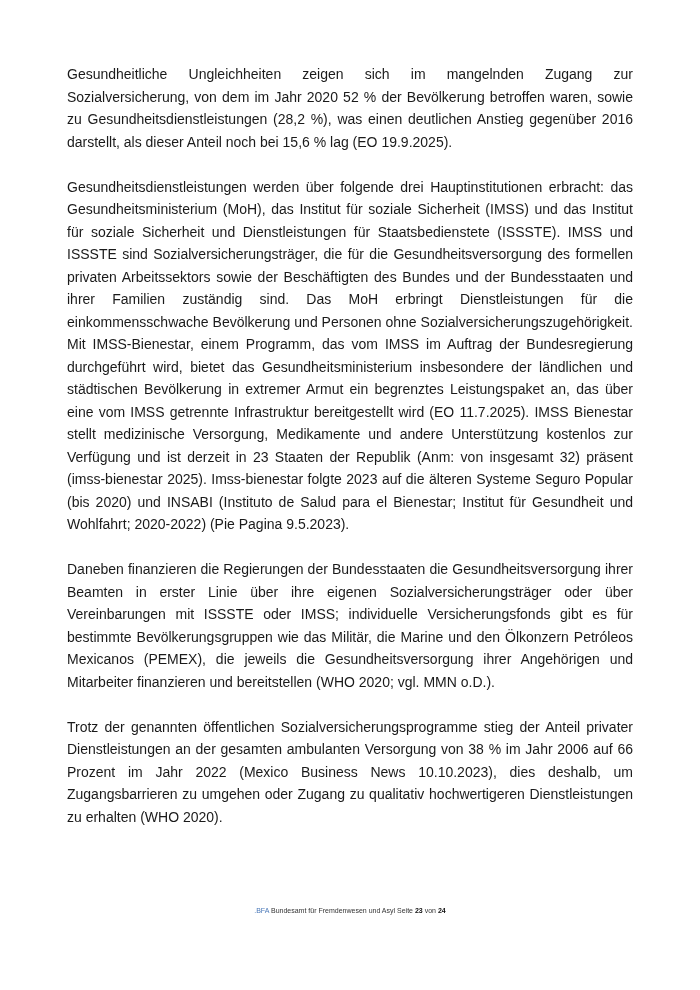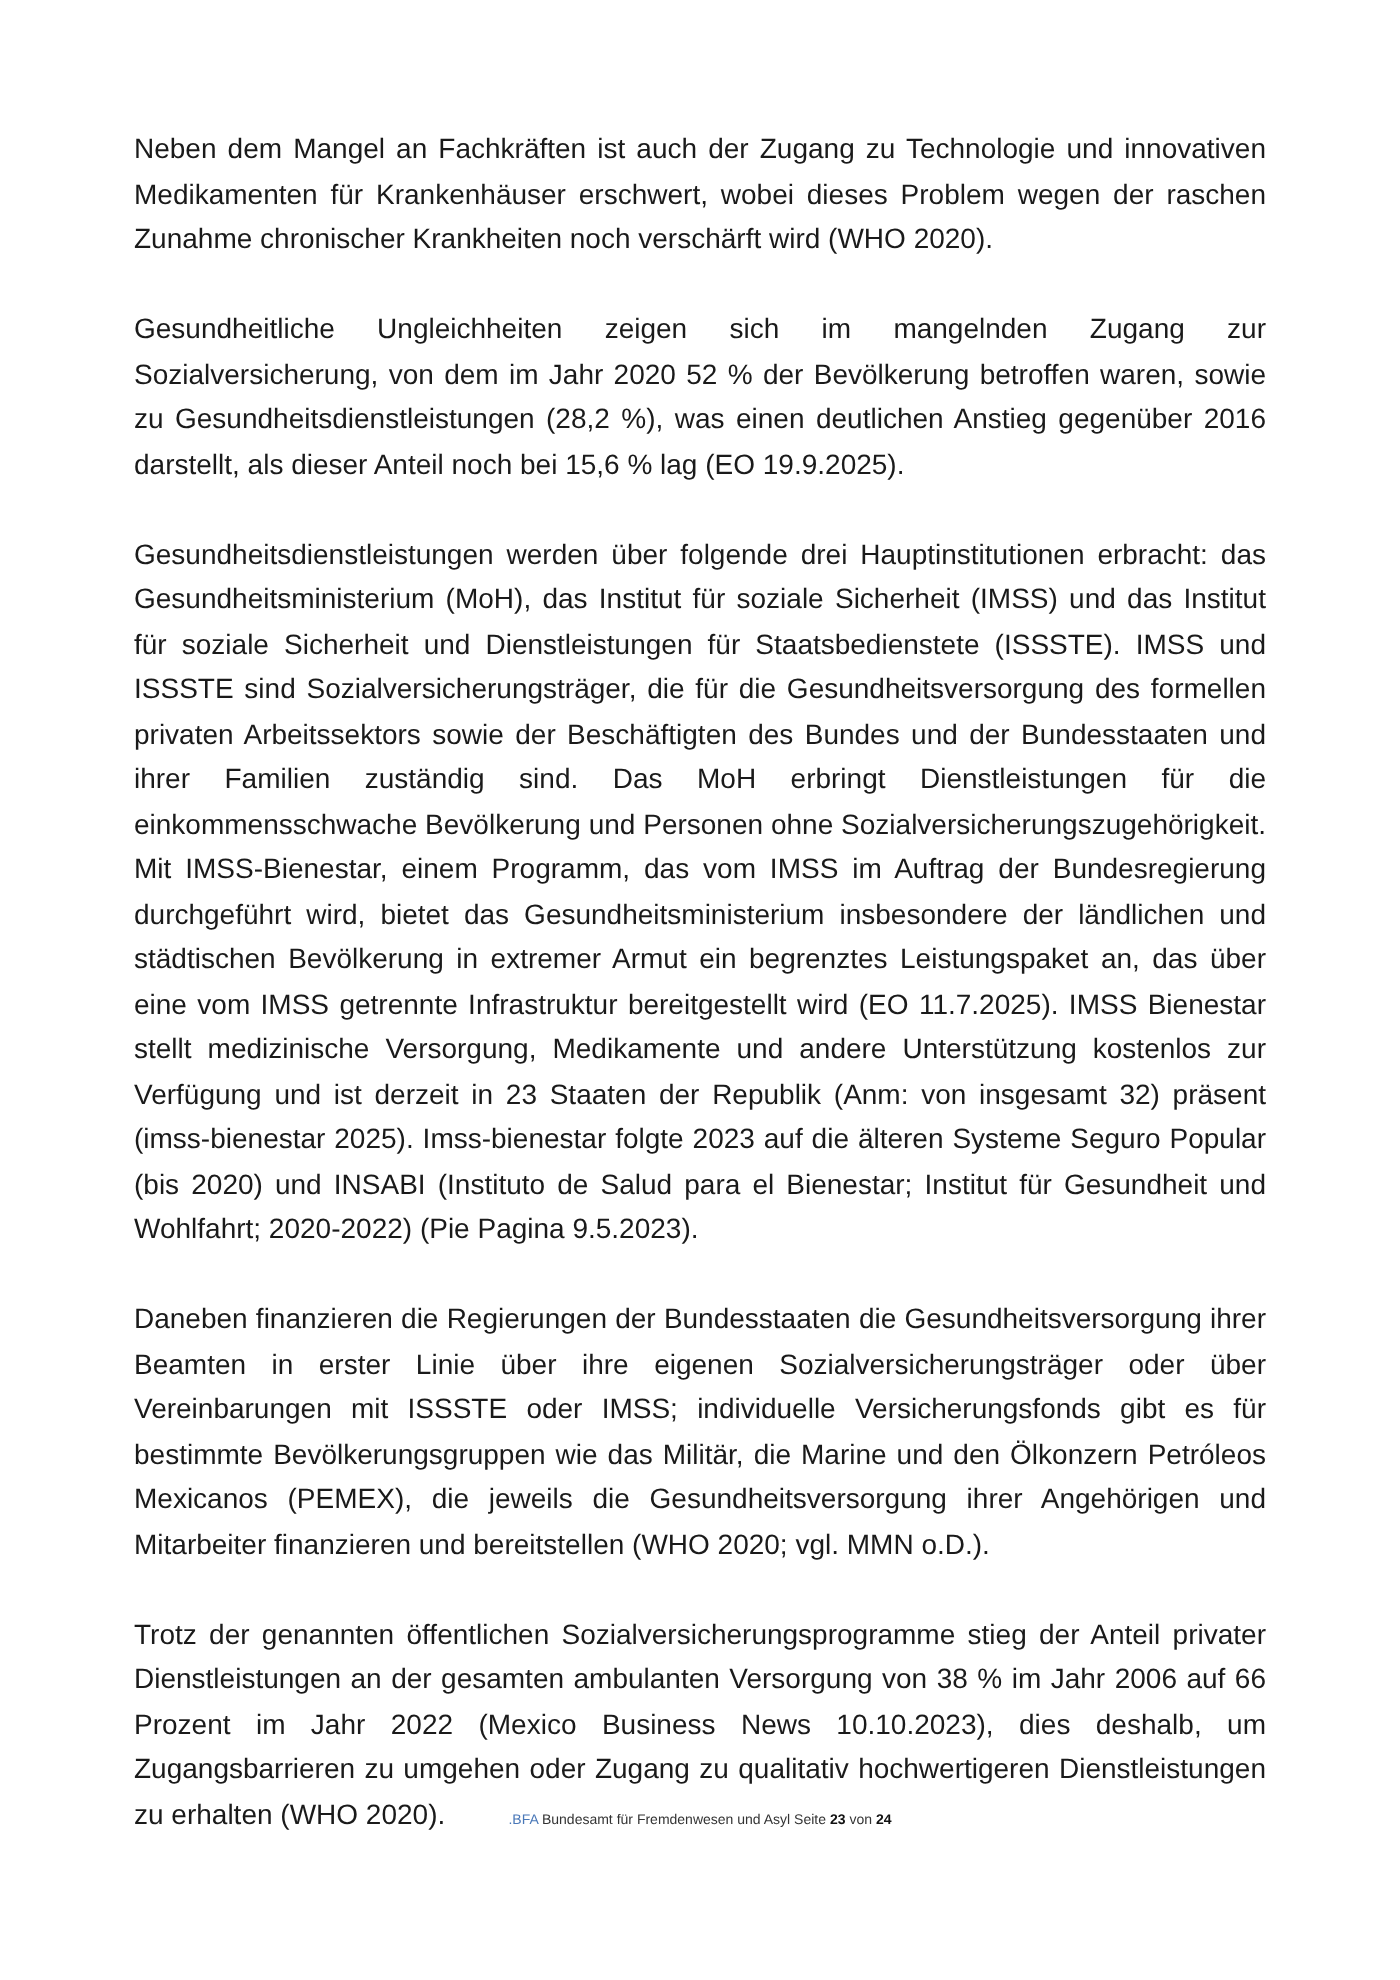--- a/index.html
+++ b/index.html
@@ -43,21 +43,20 @@
     }
     .footer b {
       font-weight: bold;
       color: #111111;
     }
   </style>
 </head>
 <body>
 
 <div class="page">
-  <p class="para">Neben dem Mangel an Fachkräften ist auch der Zugang zu Technologie und innovativen Medikamenten für Krankenhäuser erschwert, wobei dieses Problem wegen der raschen Zunahme chronischer Krankheiten noch verschärft wird (WHO 2020).</p>
   <p class="para">Gesundheitliche Ungleichheiten zeigen sich im mangelnden Zugang zur Sozialversicherung, von dem im Jahr 2020 52 % der Bevölkerung betroffen waren, sowie zu Gesundheitsdienstleistungen (28,2 %), was einen deutlichen Anstieg gegenüber 2016 darstellt, als dieser Anteil noch bei 15,6 % lag (EO 19.9.2025).</p>
   <p class="para">Gesundheitsdienstleistungen werden über folgende drei Hauptinstitutionen erbracht: das Gesundheitsministerium (MoH), das Institut für soziale Sicherheit (IMSS) und das Institut für soziale Sicherheit und Dienstleistungen für Staatsbedienstete (ISSSTE). IMSS und ISSSTE sind Sozialversicherungsträger, die für die Gesundheitsversorgung des formellen privaten Arbeitssektors sowie der Beschäftigten des Bundes und der Bundesstaaten und ihrer Familien zuständig sind. Das MoH erbringt Dienstleistungen für die einkommensschwache Bevölkerung und Personen ohne Sozialversicherungszugehörigkeit. Mit IMSS-Bienestar, einem Programm, das vom IMSS im Auftrag der Bundesregierung durchgeführt wird, bietet das Gesundheitsministerium insbesondere der ländlichen und städtischen Bevölkerung in extremer Armut ein begrenztes Leistungspaket an, das über eine vom IMSS getrennte Infrastruktur bereitgestellt wird (EO 11.7.2025). IMSS Bienestar stellt medizinische Versorgung, Medikamente und andere Unterstützung kostenlos zur Verfügung und ist derzeit in 23 Staaten der Republik (Anm: von insgesamt 32) präsent (imss-bienestar 2025). Imss-bienestar folgte 2023 auf die älteren Systeme Seguro Popular (bis 2020) und INSABI (Instituto de Salud para el Bienestar; Institut für Gesundheit und Wohlfahrt; 2020-2022) (Pie Pagina 9.5.2023).</p>
   <p class="para">Daneben finanzieren die Regierungen der Bundesstaaten die Gesundheitsversorgung ihrer Beamten in erster Linie über ihre eigenen Sozialversicherungsträger oder über Vereinbarungen mit ISSSTE oder IMSS; individuelle Versicherungsfonds gibt es für bestimmte Bevölkerungsgruppen wie das Militär, die Marine und den Ölkonzern Petróleos Mexicanos (PEMEX), die jeweils die Gesundheitsversorgung ihrer Angehörigen und Mitarbeiter finanzieren und bereitstellen (WHO 2020; vgl. MMN o.D.).</p>
   <p class="para">Trotz der genannten öffentlichen Sozialversicherungsprogramme stieg der Anteil privater Dienstleistungen an der gesamten ambulanten Versorgung von 38 % im Jahr 2006 auf 66 Prozent im Jahr 2022 (Mexico Business News 10.10.2023), dies deshalb, um Zugangsbarrieren zu umgehen oder Zugang zu qualitativ hochwertigeren Dienstleistungen zu erhalten (WHO 2020).</p>
 </div>
 
 <div class="footer">
   <span class="logo">.BFA</span>
   <span>Bundesamt für Fremdenwesen und Asyl</span>
   <span>Seite</span>

